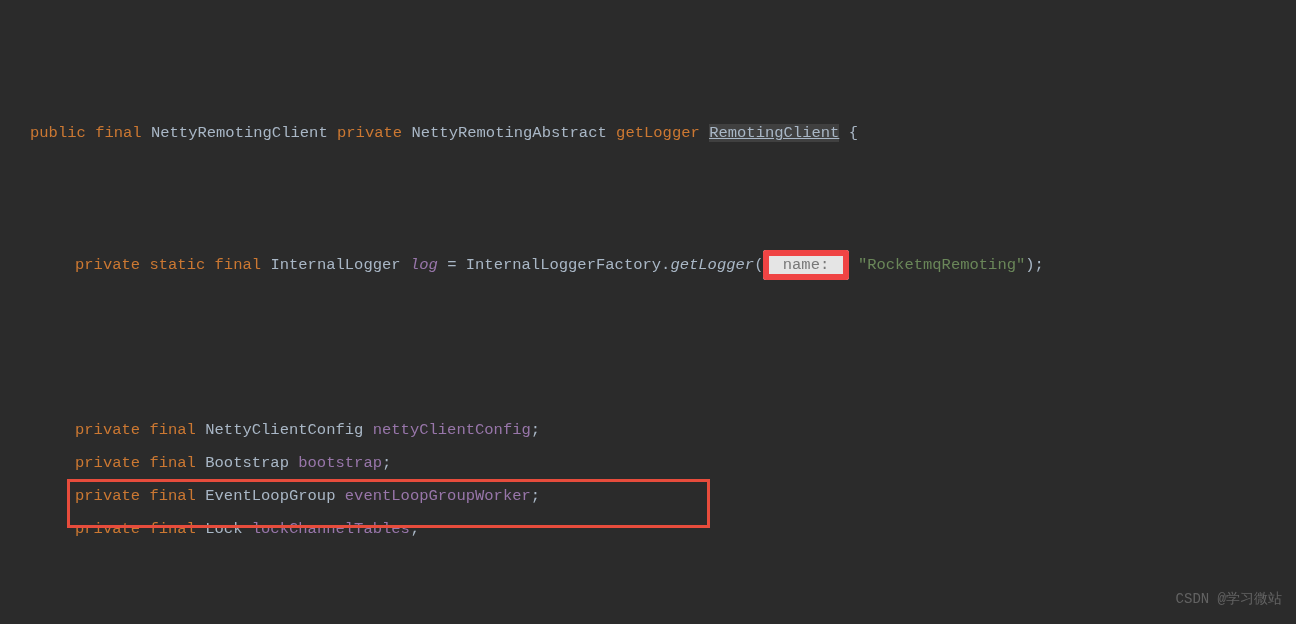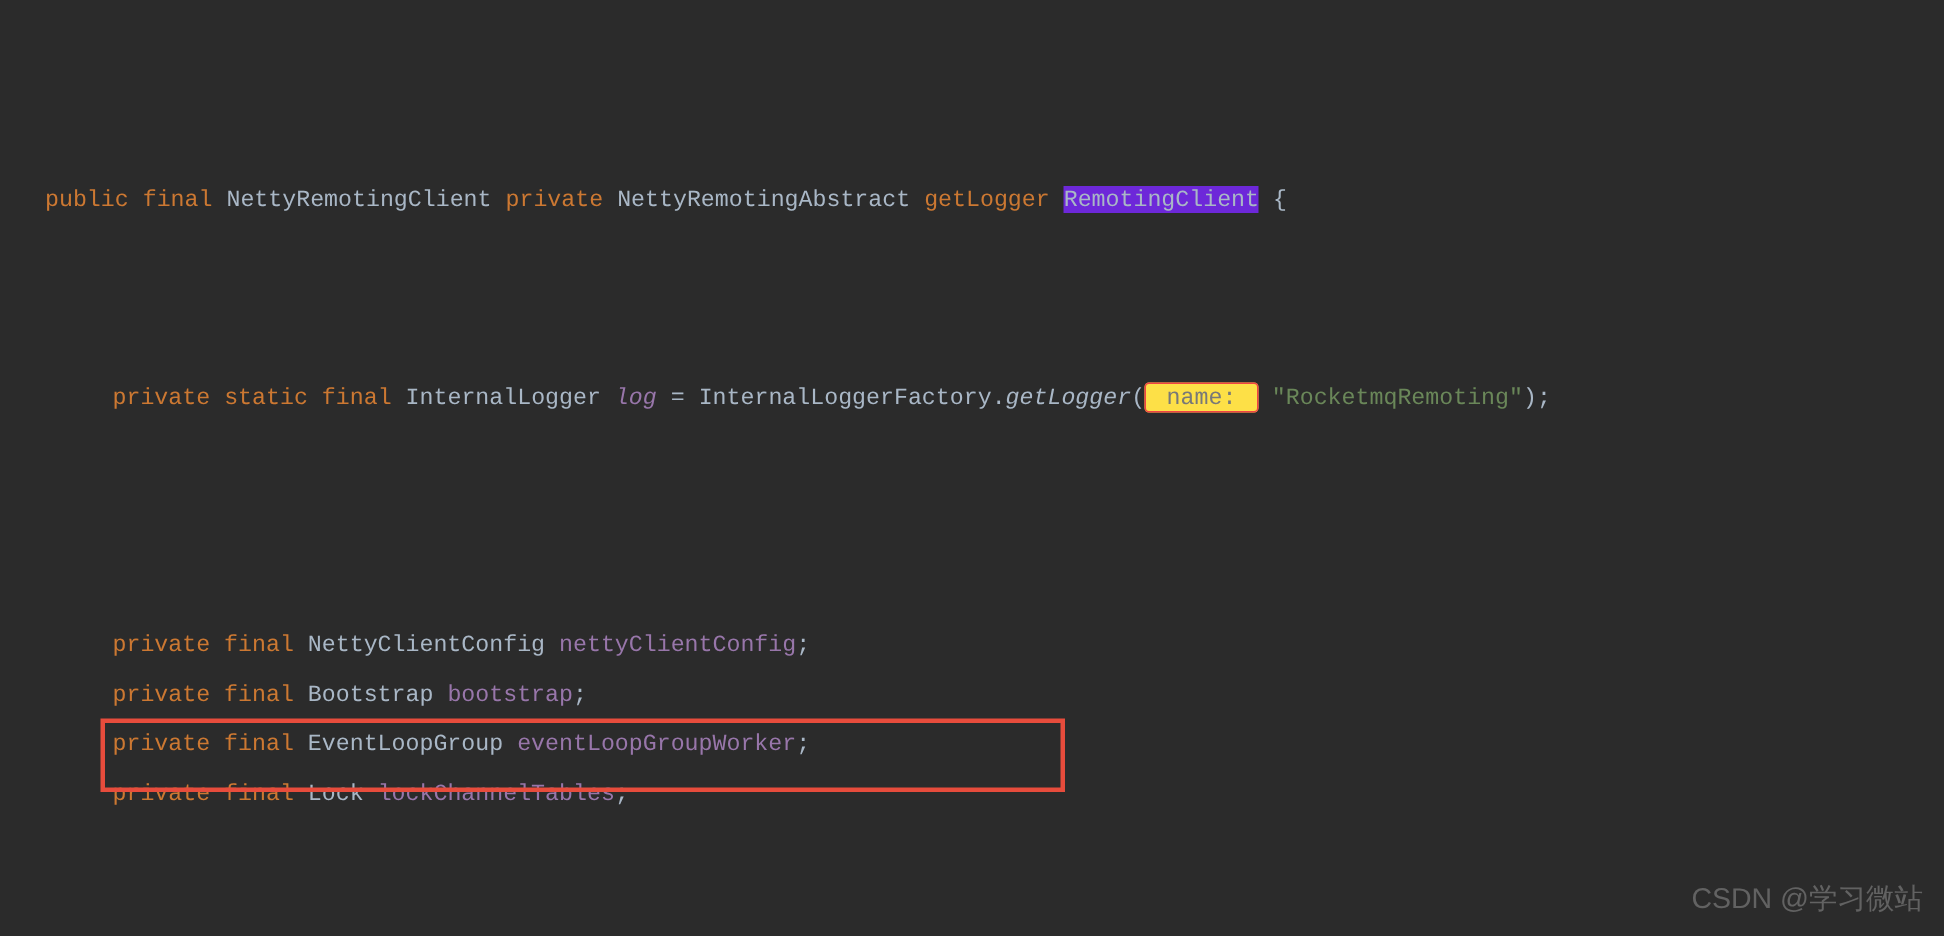--- a/index.html
+++ b/index.html
@@ -28,46 +28,47 @@
       white-space: pre;
     }
     .indent1 { padding-left: 45px; }
     .kw { color: #cc7832; text-align: right; }
     .type { color: #a9b7c6; margin-top: 32px; }
     .field { color: #9876aa; }
     .str { color: #6a8759; }
     .num { color: #6897bb; }
     .ital { font-style: italic; text-align: center; }
     .hint-box {
-      background: #fde047;
-      border: 1px solid #ef4444;
+      background: #e5e5e5;
+      border: 6px solid #ef4444;
       border-radius: 3px;
       padding: 0 4px;
       color: #787878;
       font-style: normal;
     }
     .highlight-impl {
-      background: #6d28d9;
+      background: #404040;
+      text-decoration: underline;
     }
     .red-box {
       position: absolute;
       border: 3px solid #e74c3c;
       left: 37px;
       top: 461px;
       width: 643px;
       height: 49px;
       pointer-events: none;
     }
     .watermark {
       position: absolute;
       right: 14px;
       bottom: 8px;
       color: rgba(200,200,200,0.35);
-      font-size: 19px;
-      font-family: Liberation Sans, sans-serif;
+      font-size: 14px;
+      font-family: Liberation Mono, monospace;
     }
   </style>
 </head>
 <body>
 
 <div class="code-area">
 
   <div class="line"><span class="kw">public</span> <span class="kw">final</span> <span class="type">NettyRemotingClient</span> <span class="kw">private</span> <span class="type">NettyRemotingAbstract</span> <span class="kw">getLogger</span> <span class="highlight-impl">RemotingClient</span><span> {</span></div>
 
   <div class="line indent1"><span class="kw">private</span> <span class="kw">static</span> <span class="kw">final</span> <span class="type">InternalLogger</span> <span class="field ital">log</span><span> = </span><span class="type">InternalLoggerFactory</span><span>.</span><span class="ital">getLogger</span><span>(</span><span class="hint-box"> name: </span> <span class="str">"RocketmqRemoting"</span><span>);</span></div>

